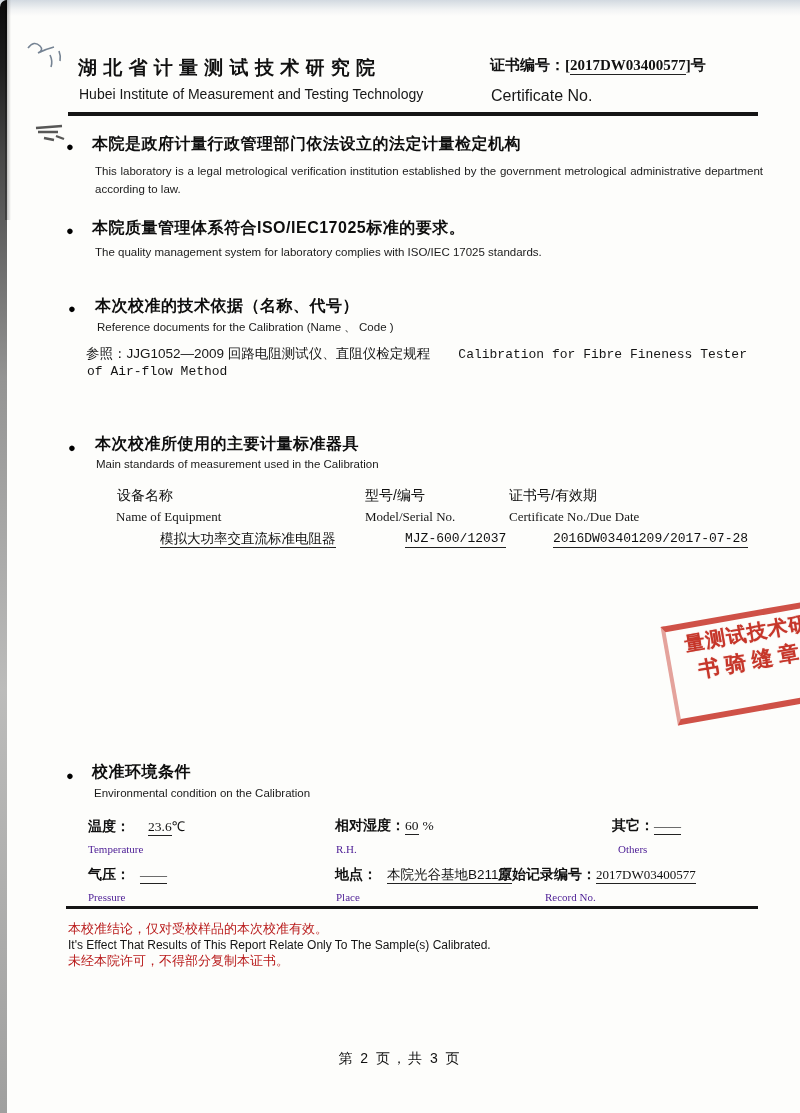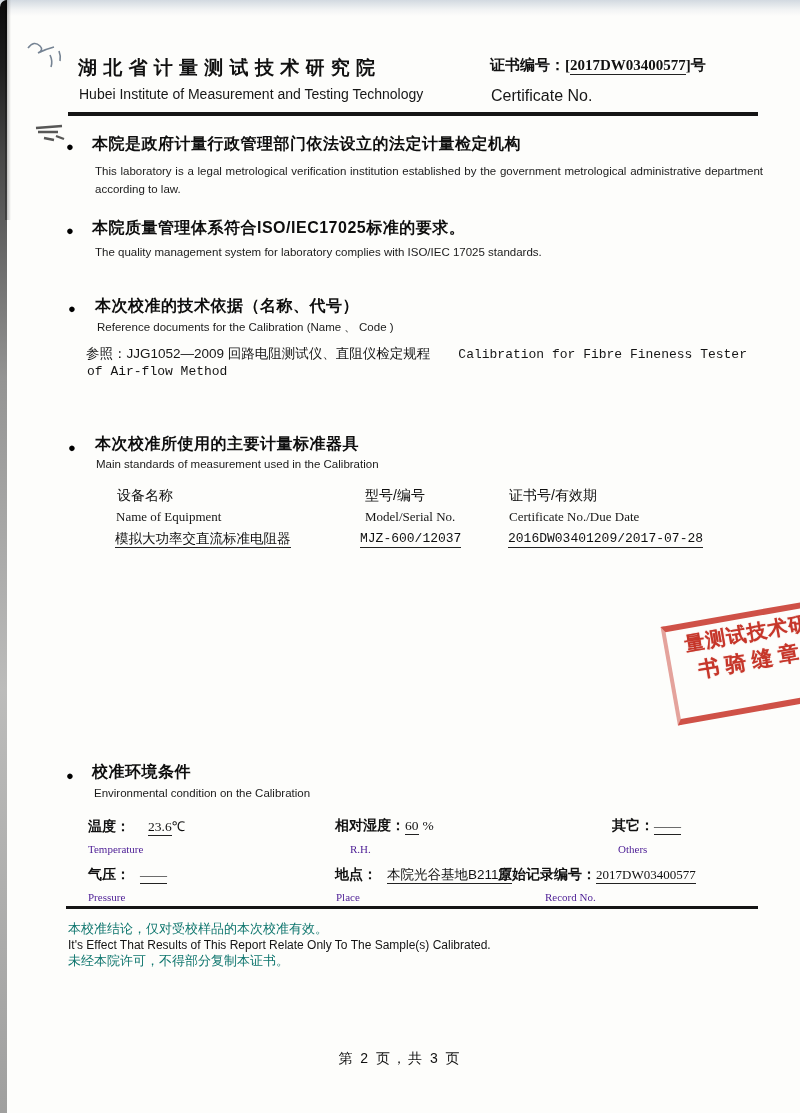--- a/index.html
+++ b/index.html
@@ -36,21 +36,21 @@
   .sec-en{font-size:11.5px;color:#1a1a1a;}
   .mono{font-family:"Liberation Mono",monospace;}
   .u{border-bottom:1.3px solid #222;padding-bottom:1px;}
 
   .ref-line{font-size:13.5px;color:#151515;}
   .ref-line .mono{font-size:13px;}
 
   
   .tbl-cn{font-size:14px;font-weight:normal;color:#0f0f0f;}
   .tbl-en{font-size:13px;font-family:"Liberation Serif",serif;color:#151515;}
-  .tbl-val{font-size:13.5px;color:#101010;}
+  .tbl-val{font-size:13.5px;color:#101010;margin-left:45px;}
 
   
   .stamp{
     left:668px;top:612px;width:160px;height:86px;
     transform:rotate(-10deg);
     border-top:6px solid rgba(199,52,40,.85);
     border-bottom:6px solid rgba(199,52,40,.85);
     border-left:4px solid rgba(199,52,40,.45);
     color:#c6362a;text-align:center;
     padding-top:2px;
@@ -58,21 +58,21 @@
   .stamp .l1{font-size:20px;font-weight:bold;letter-spacing:1px;text-shadow:0 0 1px rgba(199,52,40,.55);}
   .stamp .l2{font-size:21px;font-weight:bold;letter-spacing:6px;text-shadow:0 0 1px rgba(199,52,40,.55);}
 
   
   .env-cn{font-size:14px;font-weight:bold;color:#101010;}
   .env-en{font-size:11px;font-family:"Liberation Serif",serif;color:#4c1d95;}
   .env-val{font-weight:normal;font-family:"Liberation Serif",serif;font-size:13.5px;margin-top:25px;}
   .env-val-cjk{font-weight:normal;font-size:13.5px;}
 
   
-  .note-cn{font-size:13px;color:#0f766e;}
+  .note-cn{font-size:13px;color:#b91c1c;}
   .note-en{font-size:12px;color:#141414;}
   .pg-footer{left:0;top:1050px;width:800px;text-align:center;font-size:14px;letter-spacing:2px;color:#111;}
 </style>
 </head>
 <body>
 
 <div class="abs scan-top"></div>
 <div class="abs scan-left"></div>
 <div class="abs scan-left-blur"></div>
 <svg class="abs" style="left:22px;top:30px;" width="60" height="46">
@@ -123,21 +123,21 @@
 
 <span class="abs bullet" style="left:66px;top:768px;">●</span>
 <div class="abs sec-title" style="left:92px;top:762px;">校准环境条件</div>
 <div class="abs sec-en" style="left:94px;top:787px;">Environmental condition on the Calibration</div>
 
 <div class="abs env-cn" style="left:88px;top:817px;"><span>温度：</span><span style="display:inline-block;width:18px;"></span><span class="env-val u">23.6</span><span class="env-val-cjk">℃</span></div>
 <div class="abs env-cn" style="left:335px;top:817px;"><span>相对湿度：</span><span class="env-val u">60</span>&nbsp;<span class="env-val">%</span></div>
 <div class="abs env-cn" style="left:612px;top:817px;"><span>其它：</span><span class="env-val u">——</span></div>
 
 <div class="abs env-en" style="left:88px;top:843px;">Temperature</div>
-<div class="abs env-en" style="left:336px;top:843px;margin-left:14px;">R.H.</div>
+<div class="abs env-en" style="left:336px;top:843px;">R.H.</div>
 <div class="abs env-en" style="left:618px;top:843px;">Others</div>
 
 <div class="abs env-cn" style="left:88px;top:866px;"><span>气压：</span><span style="display:inline-block;width:10px;"></span><span class="env-val u">——</span></div>
 <div class="abs env-cn" style="left:335px;top:866px;"><span>地点：</span><span style="display:inline-block;width:10px;"></span><span class="env-val-cjk u">本院光谷基地B211室</span></div>
 <div class="abs env-cn" style="left:498px;top:866px;"><span>原始记录编号：</span><span class="env-val u mono" style="font-size:13px;">2017DW03400577</span></div>
 
 <div class="abs env-en" style="left:88px;top:891px;">Pressure</div>
 <div class="abs env-en" style="left:336px;top:891px;">Place</div>
 <div class="abs env-en" style="left:545px;top:891px;">Record No.</div>
 

